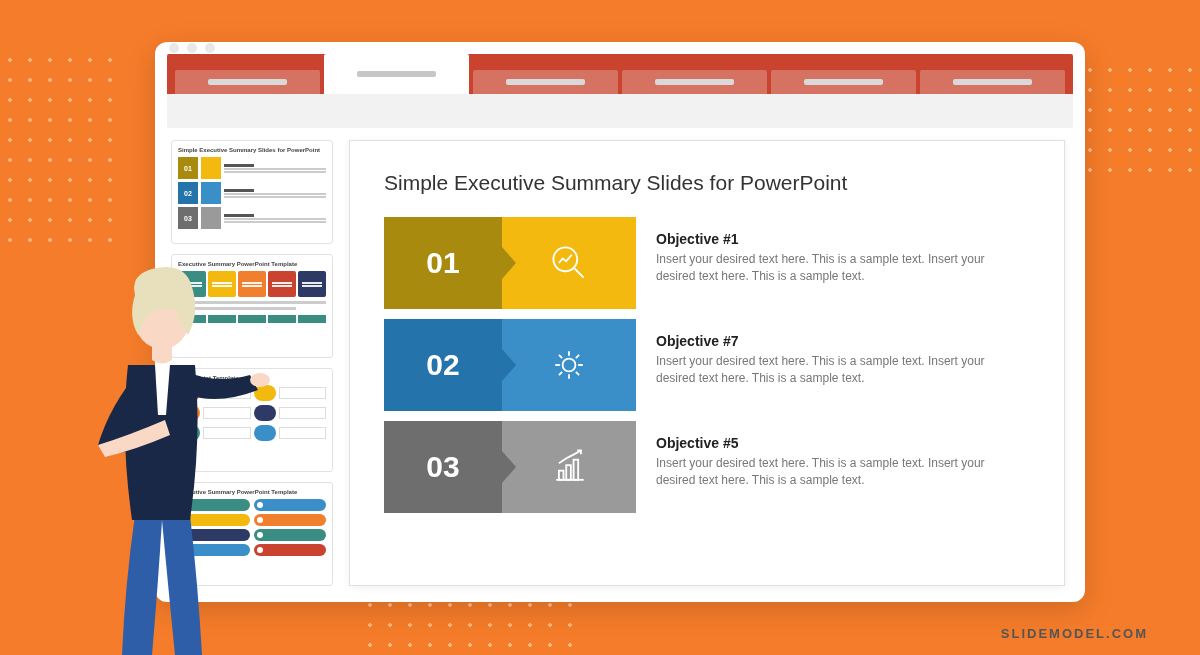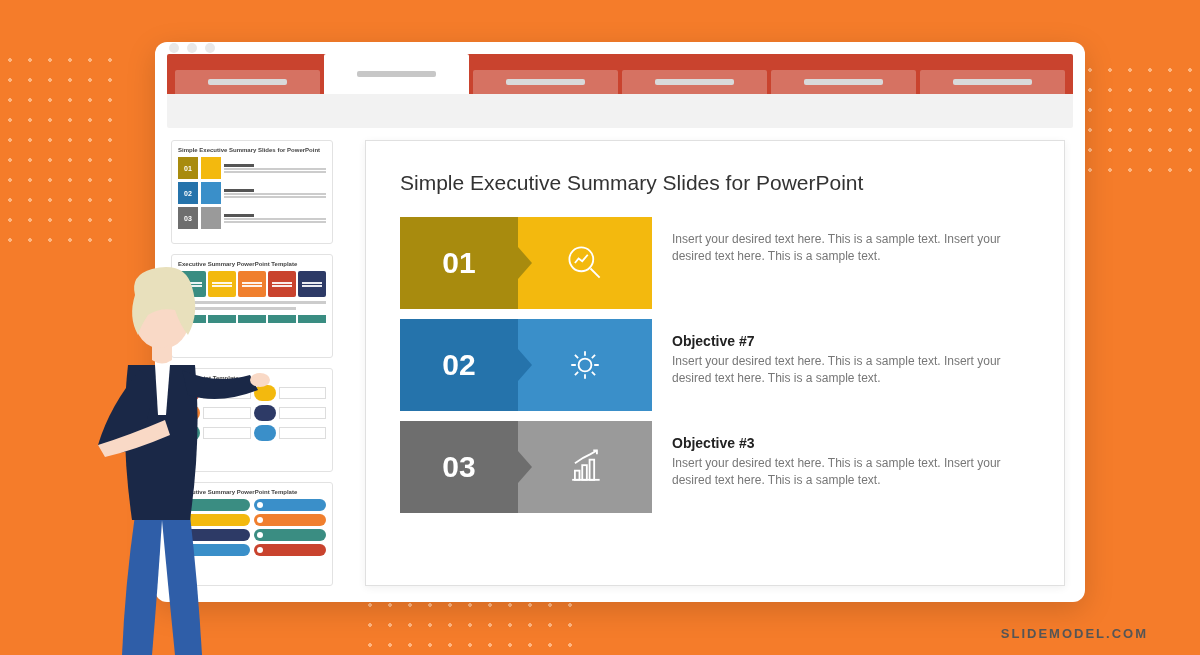--- a/index.html
+++ b/index.html
@@ -32,21 +32,21 @@
 .ribbon {
   background: #c9432e; height: 40px; border-radius: 2px 2px 0 0;
   display: flex; align-items: flex-end; gap: 4px; padding: 0 8px;
 }
 .ribbon .tab { flex: 1; height: 24px; background: rgba(255,255,255,0.25); border-radius: 2px 2px 0 0; display:flex; align-items:center; justify-content:center; }
 .ribbon .tab.active { background: #fff; height: 40px; }
 .ribbon .tab .bar { width: 55%; height: 6px; background: #d9d9d9; border-radius: 2px; }
 .ribbon .tab.active .bar { background: #c7c7c7; }
 .ribbon-body { height: 34px; background: #f2f2f2; border-radius: 0 0 2px 2px; }
 
-.workspace { flex: 1; display: flex; gap: 32px; padding: 12px 20px 16px 16px; }
+.workspace { flex: 1; display: flex; gap: 16px; padding: 12px 20px 16px 16px; }
 .thumbs { width: 162px; display: flex; flex-direction: column; gap: 10px; }
 .thumb {
   background: #fff; border: 1px solid #e2e2e2; border-radius: 3px;
   padding: 6px; height: 104px; overflow: hidden;
   font-size: 5px; color: #444;
 }
 .thumb .t-title { font-size: 6px; font-weight: 600; margin-bottom: 4px; white-space: nowrap; overflow: hidden; }
 .thumb1 .t-row { display: flex; height: 22px; margin-bottom: 3px; align-items: center; gap: 3px; }
 .thumb1 .t-num { width: 20px; height: 100%; color:#fff; font-weight:700; display:flex; align-items:center; justify-content:center; font-size:7px; }
 .thumb1 .t-icon { width: 20px; height: 100%; }
@@ -265,20 +265,21 @@
             <span>01</span>
           </div>
         <div class="iconcell">
           <svg viewBox="0 0 48 48">
               <circle cx="20" cy="20" r="13"></circle>
               <line x1="30" y1="30" x2="40" y2="40"></line>
               <polyline points="13,24 17,19 21,22 27,15"></polyline>
             </svg>
         </div>
         <div class="textcell">
+          <div class="ot">Objective #1</div>
           <div class="od">Insert your desired text here. This is a sample text. Insert your desired text here. This is a sample text.</div>
         </div>
       </div>
 
       <div class="objrow row2">
         <div class="numcell">
             <span>02</span>
           </div>
         <div class="iconcell">
           <svg viewBox="0 0 48 48">
@@ -300,21 +301,21 @@
           <svg viewBox="0 0 48 48">
               <line x1="10" y1="38" x2="40" y2="38"></line>
               <rect x="13" y="28" width="5" height="10"></rect>
               <rect x="21" y="22" width="5" height="16"></rect>
               <rect x="29" y="16" width="5" height="22"></rect>
               <polyline points="13,20 22,14 30,10 37,6"></polyline>
               <polyline points="33,6 37,6 37,10"></polyline>
             </svg>
         </div>
         <div class="textcell">
-          <div class="ot">Objective #3</div>
+          <div class="ot">Objective #5</div>
           <div class="od">Insert your desired text here. This is a sample text. Insert your desired text here. This is a sample text.</div>
         </div>
       </div>
 
     </div>
   </div>
 </div>
 
 <div class="watermark">SLIDEMODEL.COM</div>
 

